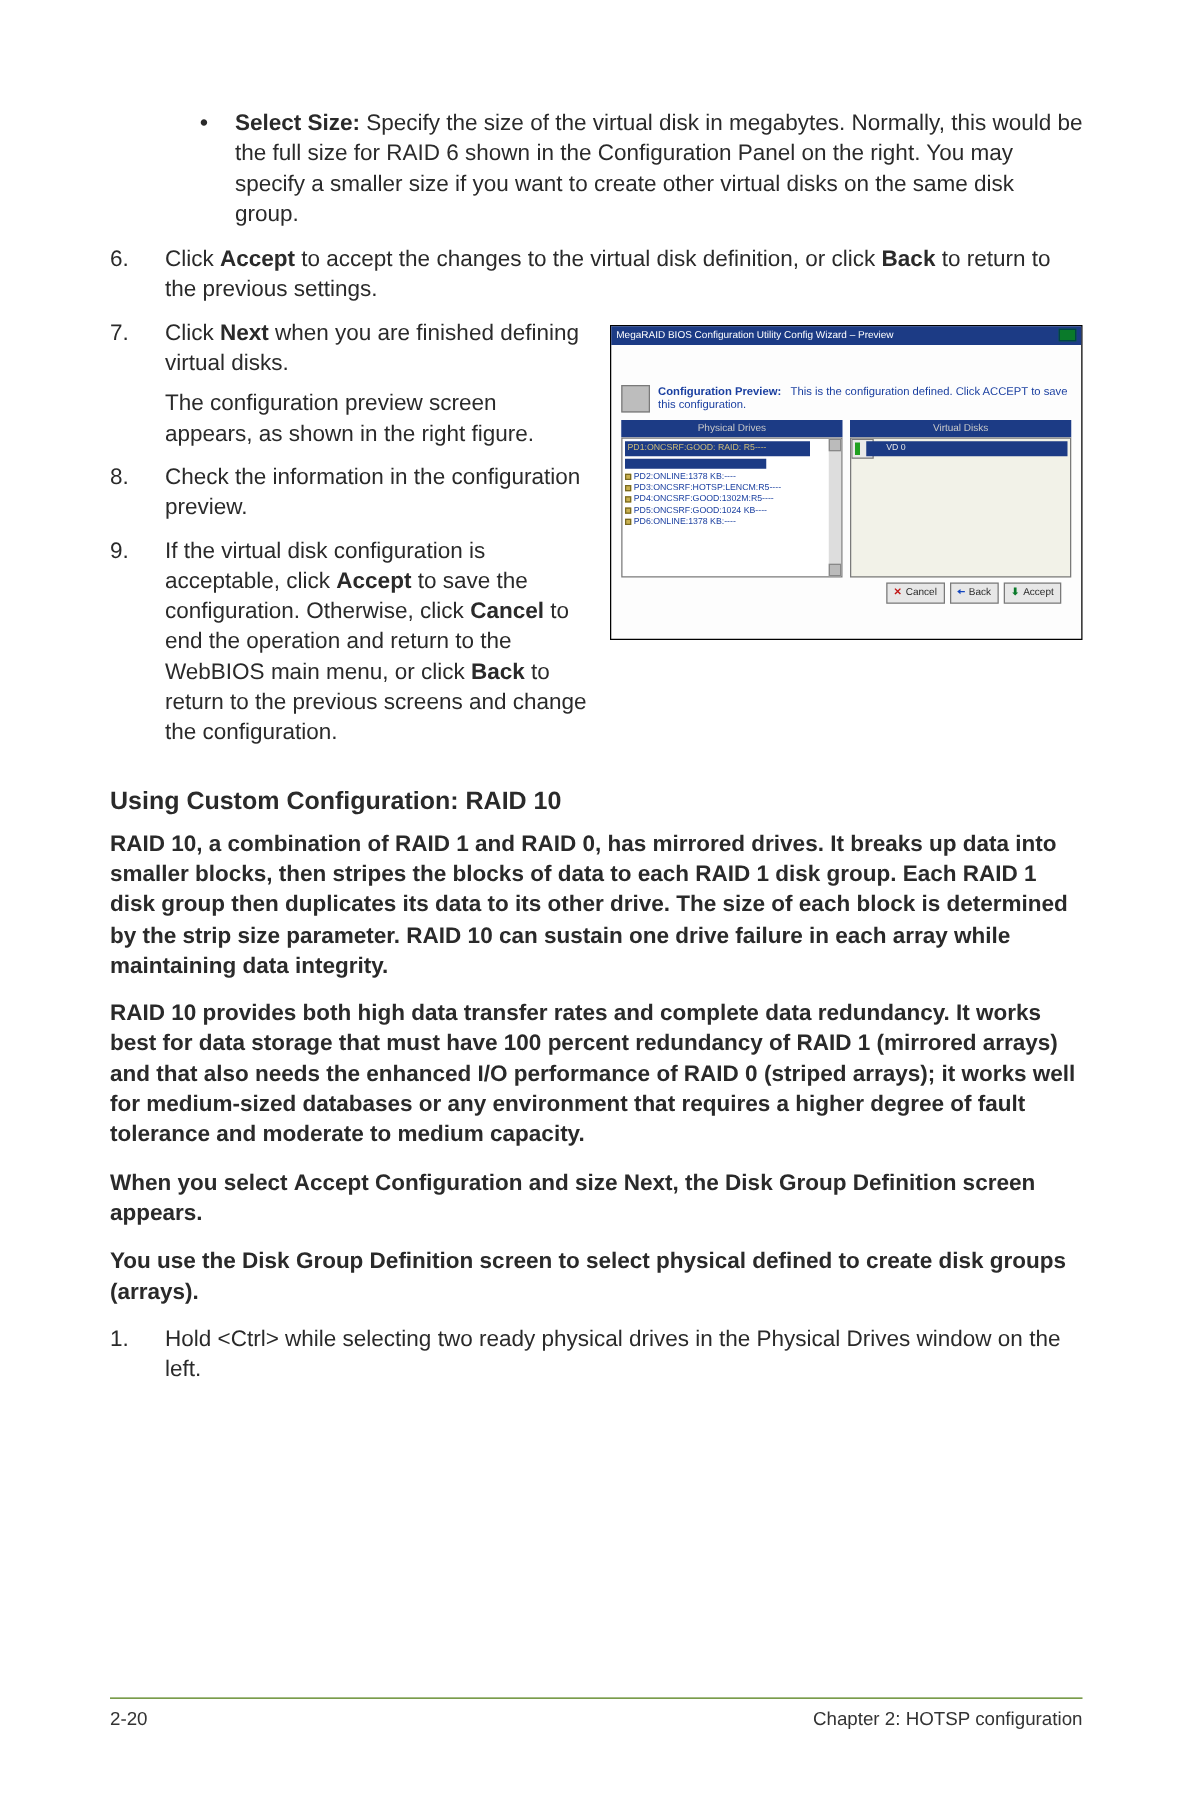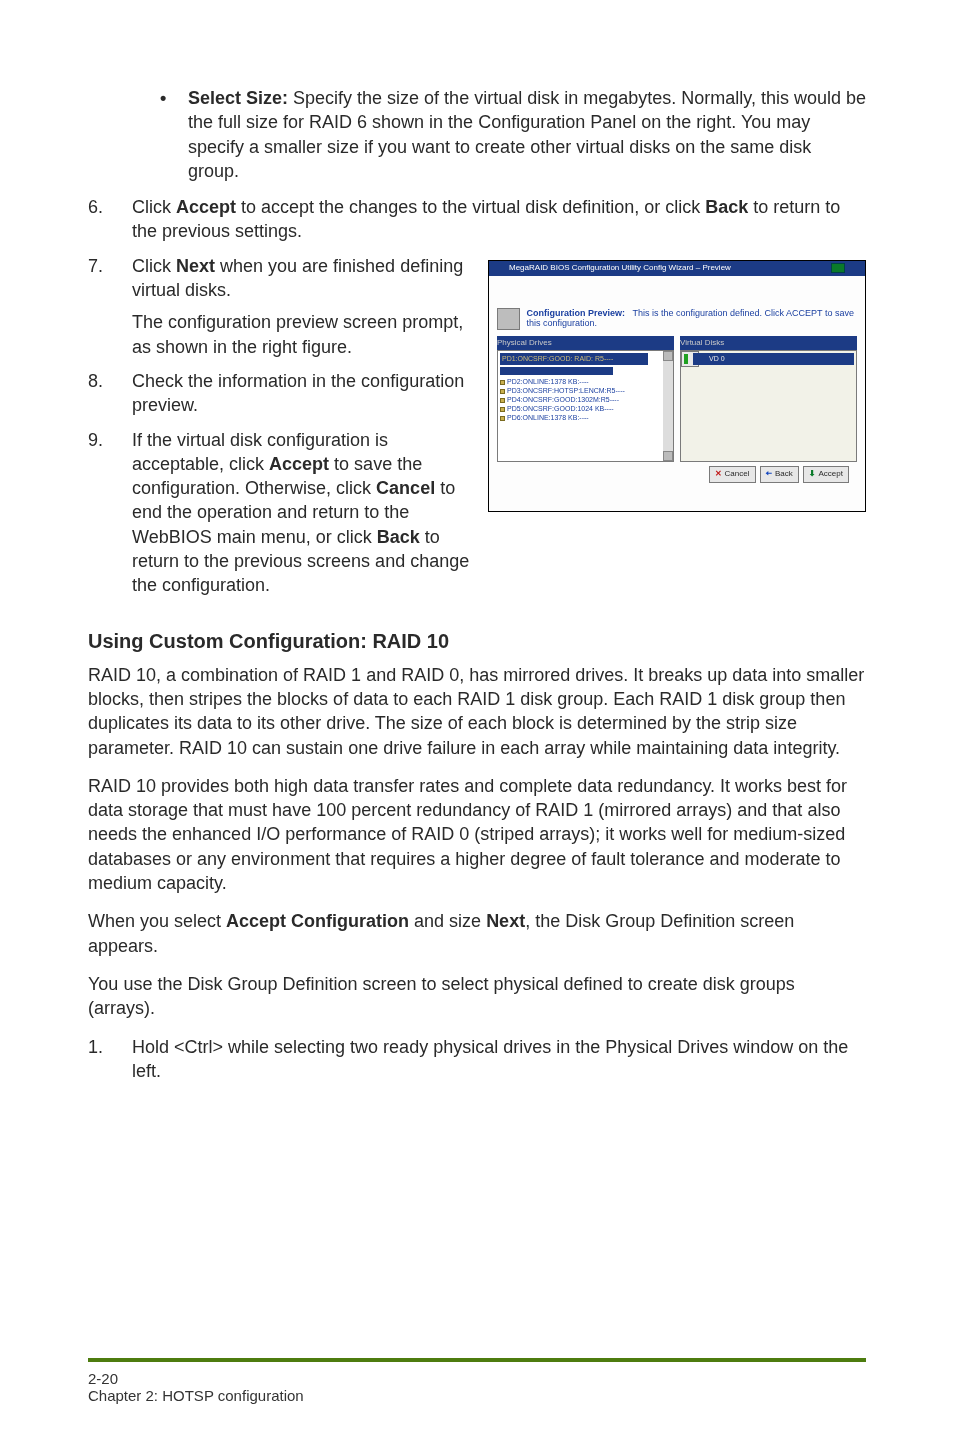--- a/index.html
+++ b/index.html
@@ -8,52 +8,52 @@
     .content { font-size: 18px; line-height: 1.35; }
     .bullet-block { margin-left: 72px; margin-bottom: 12px; display: flex; }
     .bullet { width: 28px; flex-shrink: 0; font-weight: bold; }
     .bullet-text { flex: 1; }
     ol.steps { list-style: none; }
     ol.steps > li { display: flex; margin-bottom: 10px; }
     ol.steps > li .num { width: 44px; flex-shrink: 0; }
     ol.steps > li .body { flex: 1; }
     .indent-sub { margin-top: 8px; }
     .float-fig { float: right; width: 378px; height: 252px; margin: 6px 0 8px 16px; border: 1px solid #000; background: #fdfdfd; position: relative; font-size: 8px; }
-    .fig-titlebar { background: #1c3b85; color: #fff; padding: 2px 20px; font-size: 8px; display: flex; justify-content: space-between; align-items: center; font-family: Verdana, sans-serif; }
+    .fig-titlebar { background: #1c3b85; color: #fff; padding: 2px 4px; font-size: 8px; display: flex; justify-content: space-between; align-items: center; font-family: Verdana, sans-serif; }
     .fig-logo { width: 14px; height: 10px; background: #0a7a2a; border: 1px solid #044; }
     .fig-inner { padding: 6px 8px 0 8px; margin-top: 26px; }
     .fig-head { display: flex; align-items: flex-start; gap: 6px; margin-bottom: 6px; }
     .fig-chip { width: 28px; height: 22px; background: #bdbdbd; border: 1px solid #7a7a7a; }
     .fig-headtext { font-size: 9px; color: #1a3fa0; font-weight: bold; line-height: 1.2; }
     .fig-split { display: flex; gap: 6px; }
     .fig-pane { flex: 1; }
-    .fig-pane-title { background: #1c3b85; color: #c9c9c9; padding: 2px 0; font-size: 8px; font-family: Verdana, sans-serif; }
+    .fig-pane-title { background: #1c3b85; color: #c9c9c9; text-align: center; padding: 2px 0; font-size: 8px; font-family: Verdana, sans-serif; }
     .fig-pane-body { border: 1px solid #7a7a7a; background: #f2f2e8; height: 112px; position: relative; overflow: hidden; }
     .fig-pane-body.left { background: #fff; }
     .pane-left-list { position: absolute; left: 2px; top: 2px; right: 12px; }
     .left-row-top { background: #1c3b85; color: #cdbc7a; height: 12px; width: 92%; margin-bottom: 2px; font-size: 7px; line-height: 12px; padding-left: 2px; overflow: hidden; white-space: nowrap; }
     .left-row-blue { height: 8px; width: 70%; background: #1c3b85; margin-bottom: 2px; }
     .left-row-line { color: #1a3fa0; font-size: 7px; height: 9px; white-space: nowrap; overflow: hidden; }
     .left-bar-dot { display:inline-block; width:5px; height:5px; background:#c9b050; border:1px solid #7a6a20; margin-right:2px; vertical-align:middle; }
     .left-scroll { position:absolute; right:0; top:0; bottom:0; width:10px; background:#ddd; }
     .left-scroll .btn { height:10px; background:#bbb; border:1px solid #888; }
     .left-scroll .btn.bot { position:absolute; bottom:0; left:0; right:0; }
     .right-band { background:#1c3b85; color:#e7e7e7; font-size:7px; height:12px; line-height:12px; padding-left:16px; position:relative; margin:2px; }
     .right-icon { position:absolute; left:-10px; top:-2px; width:18px; height:16px; background:#e9e9e9; border:1px solid #7a7a7a; }
     .right-icon::after { content:""; position:absolute; left:2px; top:2px; width:4px; height:10px; background:#20a020; }
     .fig-btnrow { display:flex; justify-content:flex-end; gap:4px; padding:4px 8px 0 0; }
     .fig-btn { border:1px solid #7a7a7a; background:#e7e7e7; font-size:8px; padding:2px 5px; display:flex; align-items:center; gap:3px; }
     .xmark { color:#c01515; font-weight:bold; }
     .bluearr { color:#1547c0; font-weight:bold; }
     .greendown { color:#0a7a2a; font-weight:bold; }
     .clear { clear: both; }
     h3.sect { font-size: 20px; font-weight: bold; margin: 20px 0 8px 0; }
-    p.block { margin-bottom: 14px; }
+    p.block { margin-bottom: 14px; font-weight: bold; }
     .footer { position: absolute; left: 0; width: 954px; top: 1358px; padding: 0 88px; }
-    .footer-line { border-top: 4px solid #4d7c0f; padding-top: 8px; display: flex; justify-content: space-between; font-size: 15px; color: #333; flex-direction: column; }
+    .footer-line { border-top: 1px solid #4d7c0f; padding-top: 8px; display: flex; justify-content: space-between; font-size: 15px; color: #333; }
   </style>
 </head>
 <body>
 
 <div class="page">
   <div class="content">
 
     <div class="bullet-block">
       <div class="bullet">•</div>
       <div class="bullet-text">
@@ -127,21 +127,21 @@
             </div>
         </div>
       </div>
     </div>
 
     <ol class="steps">
       <li>
         <div class="num">7.</div>
         <div class="body">
           <span>Click </span><b>Next</b><span> when you are finished defining virtual disks.</span>
-          <div class="indent-sub">The configuration preview screen prompt, as shown in the right figure.</div>
+          <div class="indent-sub">The configuration preview screen appears, as shown in the right figure.</div>
         </div>
       </li>
       <li>
         <div class="num">8.</div>
         <div class="body">Check the information in the configuration preview.</div>
       </li>
       <li>
         <div class="num">9.</div>
         <div class="body">
           <span>If the virtual disk configuration is acceptable, click </span><b>Accept</b><span> to save the configuration. Otherwise, click </span><b>Cancel</b><span> to end the operation and return to the WebBIOS main menu, or click </span><b>Back</b><span> to return to the previous screens and change the configuration.</span>

